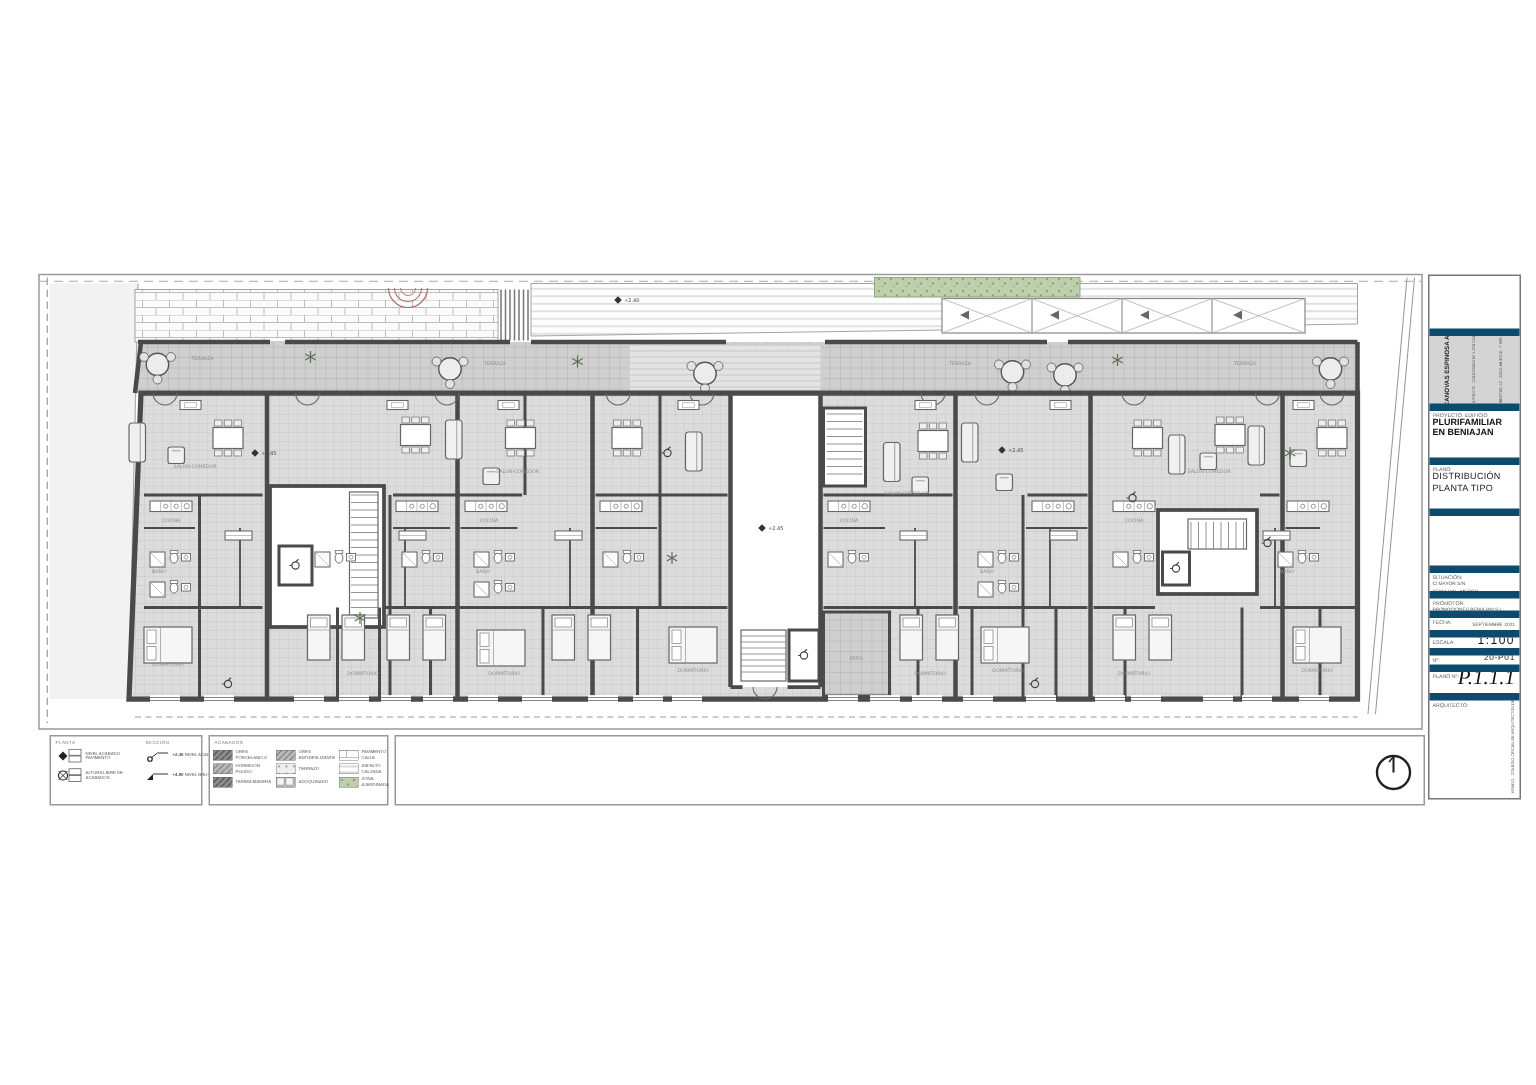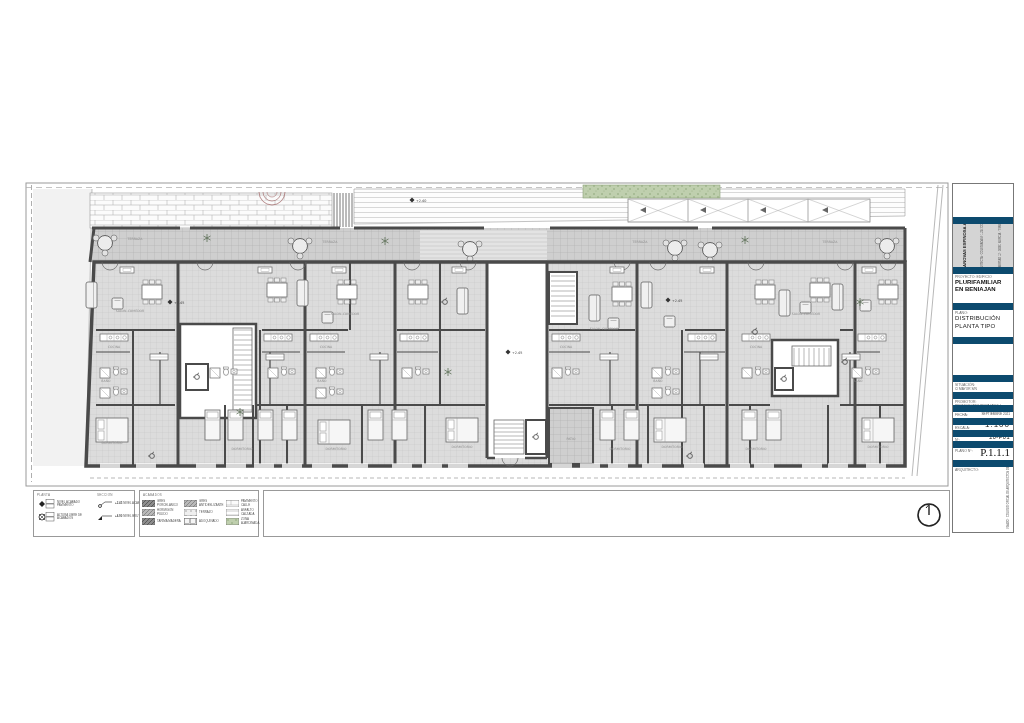--- a/index.html
+++ b/index.html
@@ -2,33 +2,33 @@
 <html><head>
 <meta charset="utf-8">
 <style>
   html,body{margin:0;padding:0;background:#fff;}
   #sheet{position:relative;width:1024px;height:723px;background:#ffffff;overflow:hidden;
          font-family:"Liberation Sans","DejaVu Sans",sans-serif;color:#333;}
   #plan-svg{position:absolute;left:0;top:0;}
   
   .tb{position:absolute;left:952px;top:183px;width:62px;height:350px;border:1px solid #777;
       background:#fff;box-sizing:border-box;font-size:4px;line-height:1.15;color:#444;}
-  .tb-sec{border-bottom:7px solid #0c4a6e;box-sizing:border-box;padding:1px 2px;overflow:hidden;position:relative;}
+  .tb-sec{border-bottom:5px solid #0c4a6e;box-sizing:border-box;padding:1px 2px;overflow:hidden;position:relative;}
   .tb-label{font-size:3.5px;color:#666;display:block;}
   .tb-band{background:#d4d4d4;display:flex;align-items:center;justify-content:space-around;}
   .vtext{writing-mode:vertical-rl;transform:rotate(180deg);white-space:nowrap;}
   .tb-name{font-size:4.2px;font-weight:bold;color:#222;}
   .tb-micro{font-size:2.6px;color:#555;}
   .tb-proj{font-size:6px;font-weight:bold;color:#111;line-height:1.2;}
   .tb-plano{font-size:6px;color:#222;letter-spacing:.2px;line-height:1.3;}
   .tb-small{font-size:3.2px;color:#555;}
   .tb-right{position:absolute;right:3px;bottom:1px;}
   .val-escala{font-size:8px;letter-spacing:1px;color:#111;}
   .val-num{font-size:5.5px;letter-spacing:.5px;color:#111;}
-  .val-plano{font-family:"Liberation Serif","DejaVu Serif",serif;font-size:11px;color:#111;}
+  .val-plano{font-family:"Liberation Serif","DejaVu Serif",serif;font-size:14px;color:#111;font-style:italic;}
   
   .lg{position:absolute;top:490px;border:1px solid #999;background:#fff;box-sizing:border-box;
       font-size:2.9px;color:#555;}
   #lg-symbols{left:33px;width:102px;height:47px;display:flex;}
   #lg-acabados{left:139px;width:120px;height:47px;}
   #lg-bar{left:263px;width:687px;height:47px;}
   .lg-col{flex:1;padding:2px 3px;}
   .lg-h{font-size:3px;color:#777;letter-spacing:.3px;margin-bottom:2px;display:block;}
   .lg-row{display:flex;align-items:center;gap:2px;margin-bottom:3px;}
   .lg-lab{width:34px;line-height:1.1;}

